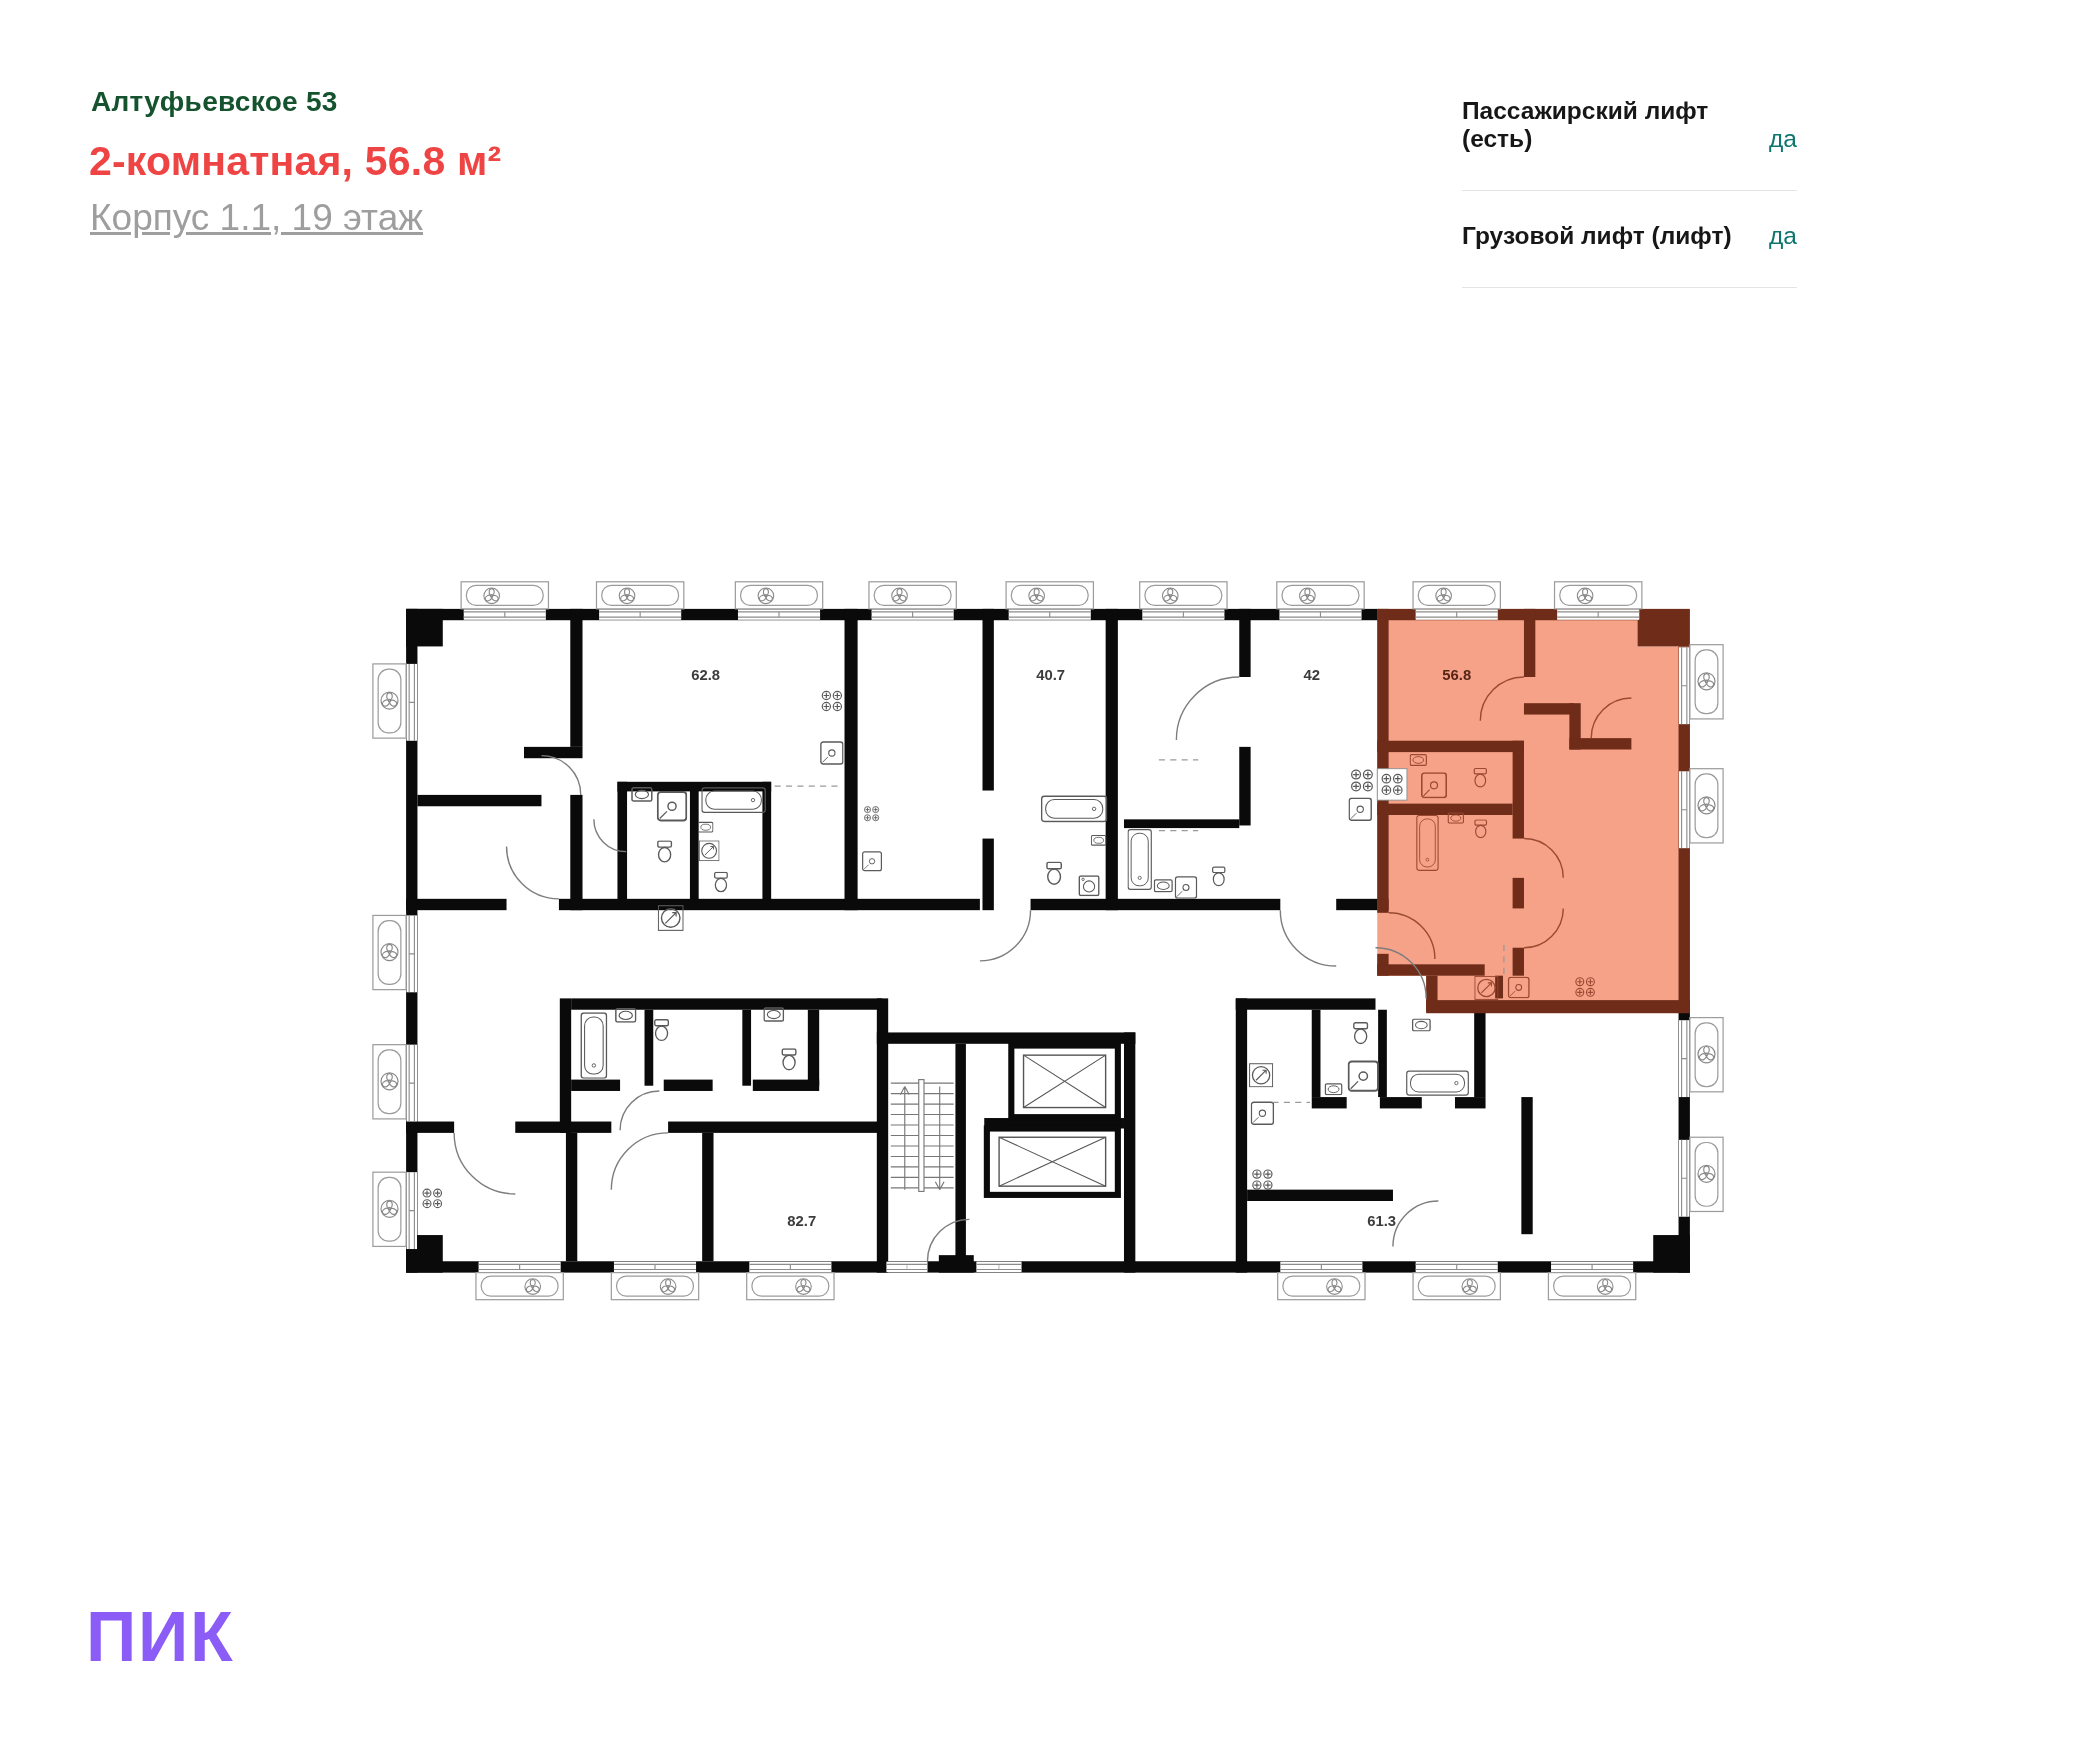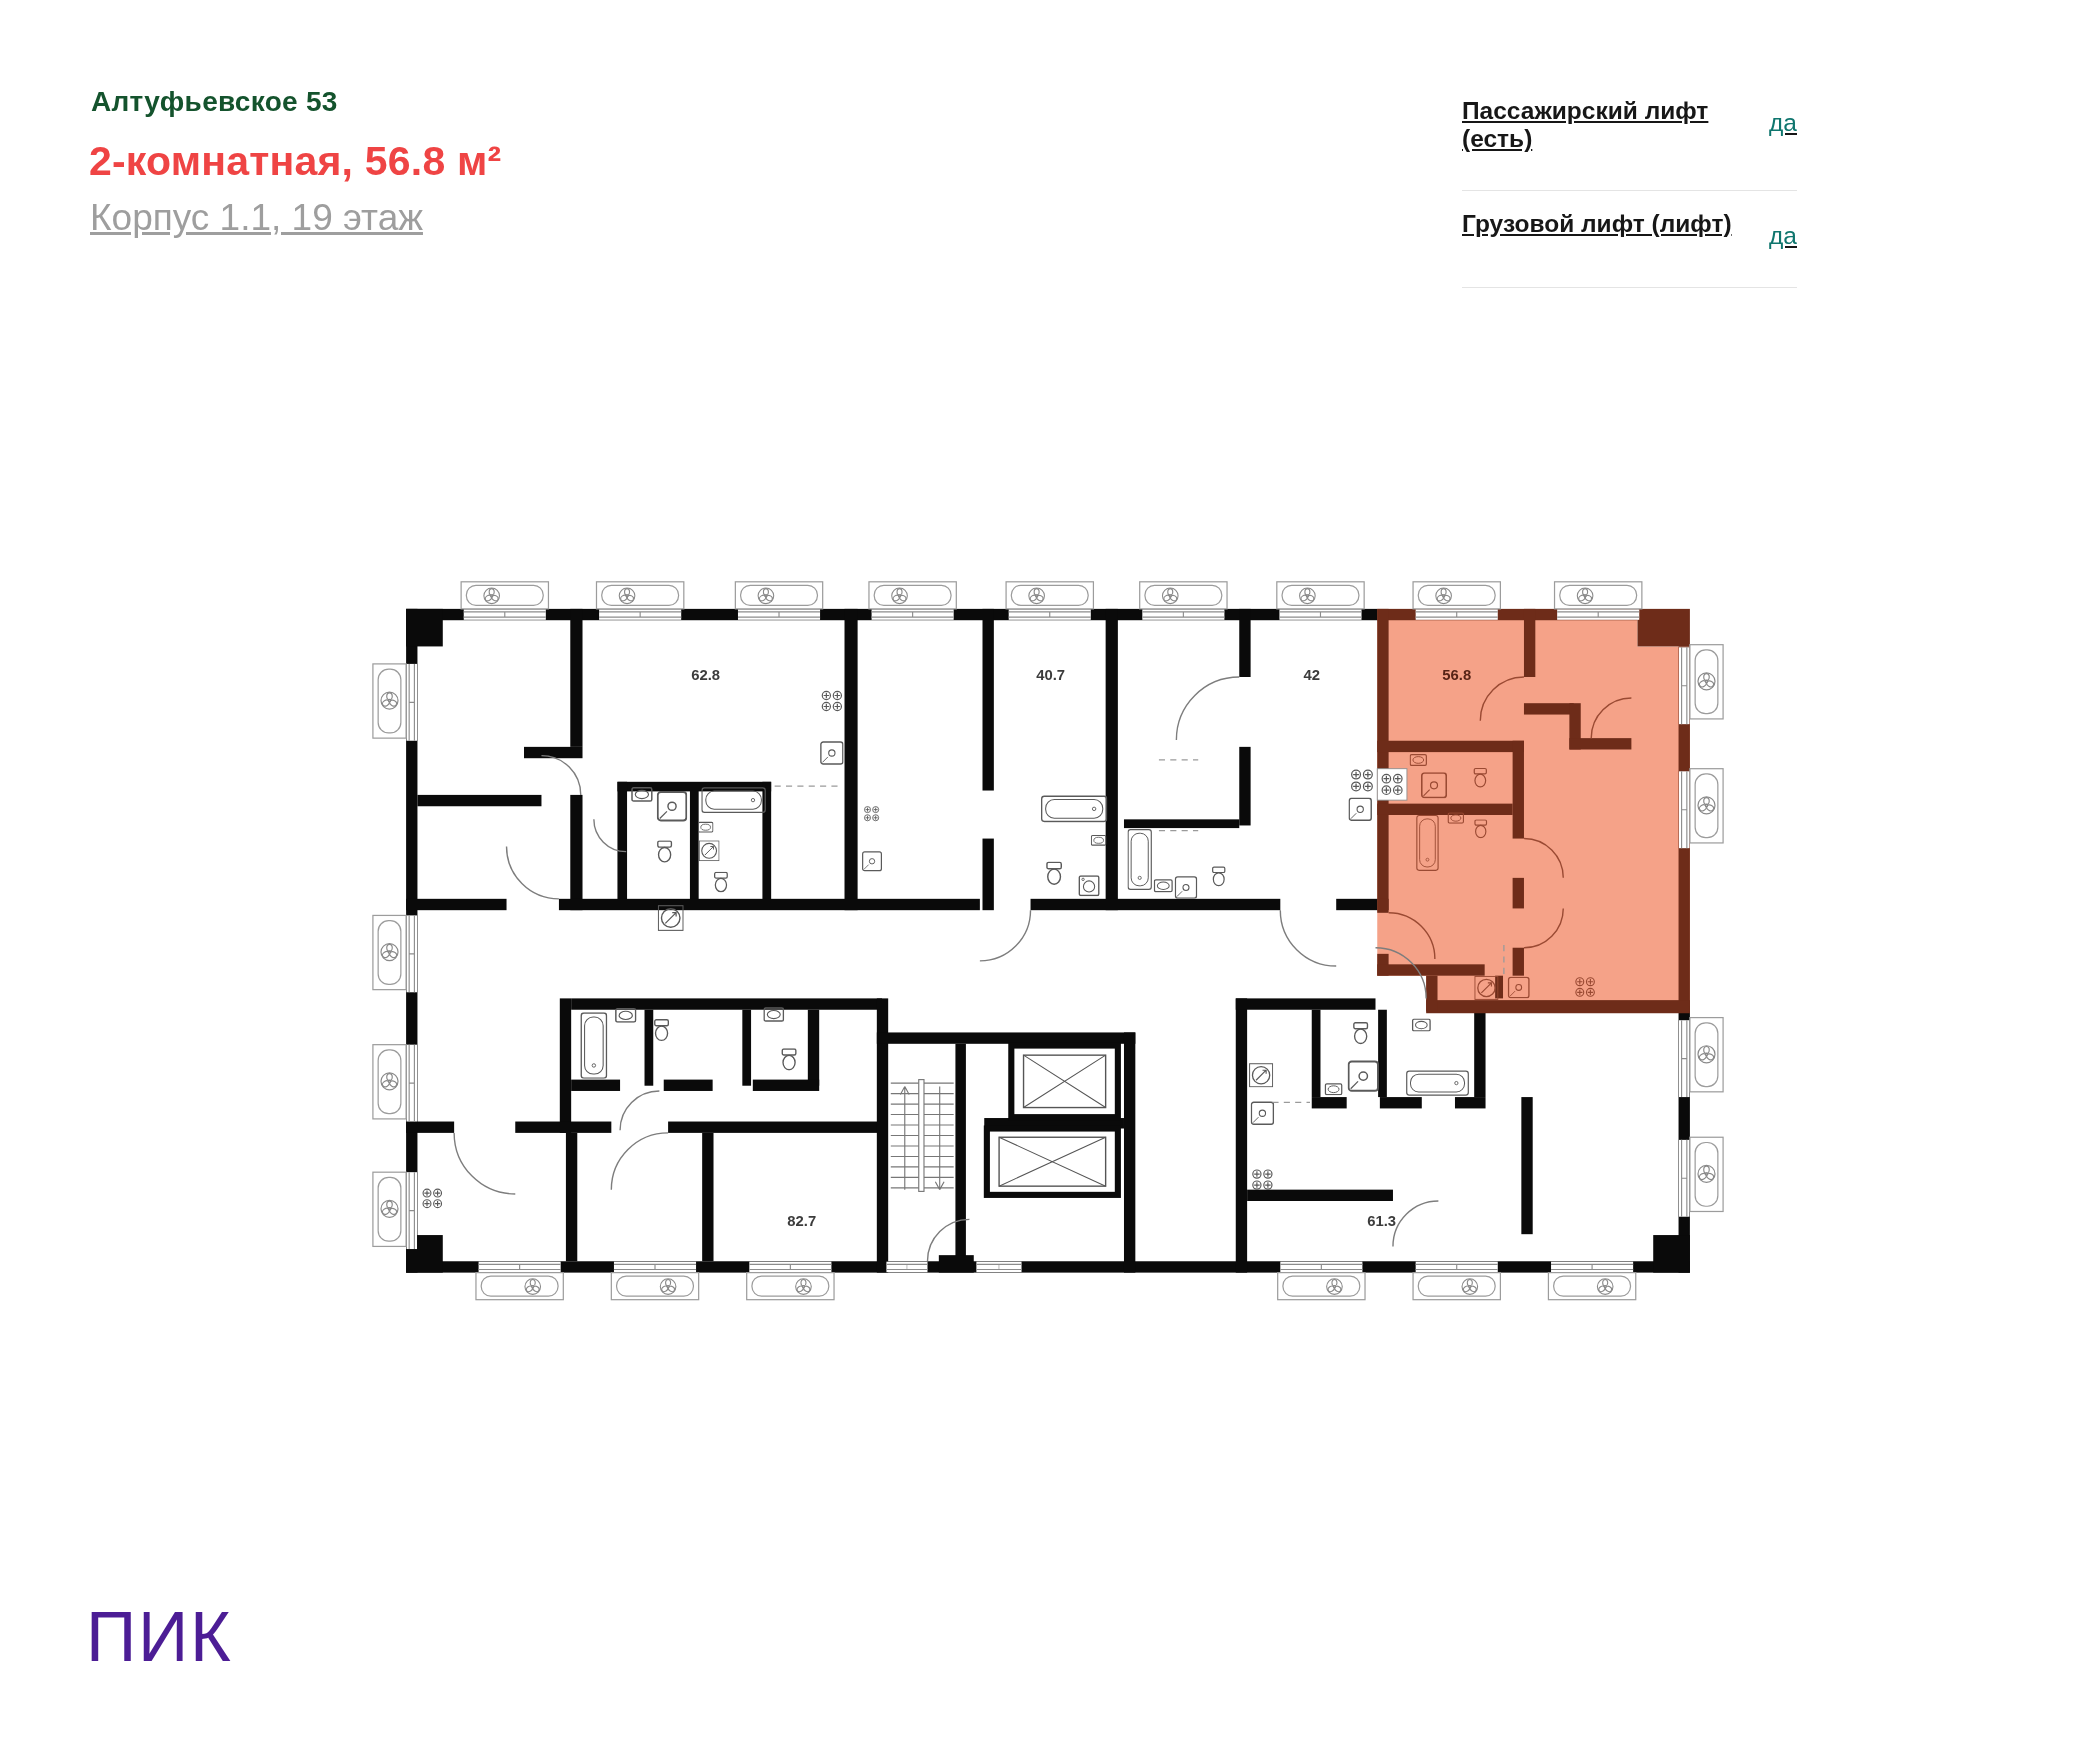--- a/index.html
+++ b/index.html
@@ -5,26 +5,26 @@
   html,body{margin:0;padding:0;background:#fff;}
   body{width:2096px;height:1747px;position:relative;overflow:hidden;
        font-family:"Liberation Sans",sans-serif;color:#161616;}
   .abs{position:absolute;}
   
   .project{left:91px;top:86px;font-size:28px;font-weight:600;letter-spacing:0.3px;color:#14532d;}
   .title{left:89px;top:138px;font-size:41px;font-weight:700;color:#ef4444;letter-spacing:0.2px;}
   .subtitle{left:90px;top:197px;font-size:37px;font-weight:400;color:#9e9e9e;text-decoration:underline;}
   
   .lifts{left:1462px;top:79px;width:335px;}
-  .lift-row{display:flex;justify-content:space-between;align-items:flex-start;
-            padding:18.3px 0 37px 0;border-bottom:0.9px solid #e4e4e4;text-decoration:underline;}
+  .lift-row{display:flex;justify-content:space-between;align-items:flex-end;
+            padding:18.3px 0 37px 0;border-bottom:0.9px solid #e4e4e4;}
   .lift-label{font-size:24.5px;font-weight:600;color:#171717;}
   .lift-value{font-size:24.5px;font-weight:400;color:#0f766e;margin-top:12px;}
   
-  .logo{left:86px;top:1597px;font-size:70px;font-weight:400;letter-spacing:1.7px;color:#4c1d95;}
+  .logo{left:86px;top:1597px;font-size:70px;font-weight:700;letter-spacing:1.7px;color:#8b5cf6;}
   
   svg.plan{position:absolute;left:0;top:0;}
   .wall{fill:#0a0a0a;}
   .rwall{fill:#6E2C19;}
   .bal{fill:#fff;stroke:#9c9c9c;stroke-width:1.4;}
   .thin{stroke:#8c8c8c;stroke-width:1.3;fill:none;}
   .arc{stroke:#7d7d7d;stroke-width:1.6;fill:none;}
   .arc.o{stroke:#9a4a33;}
   .dash{stroke:#9a9a9a;stroke-width:1.5;fill:none;stroke-dasharray:7 6;}
   .fx{color:#5a5a5a;}

